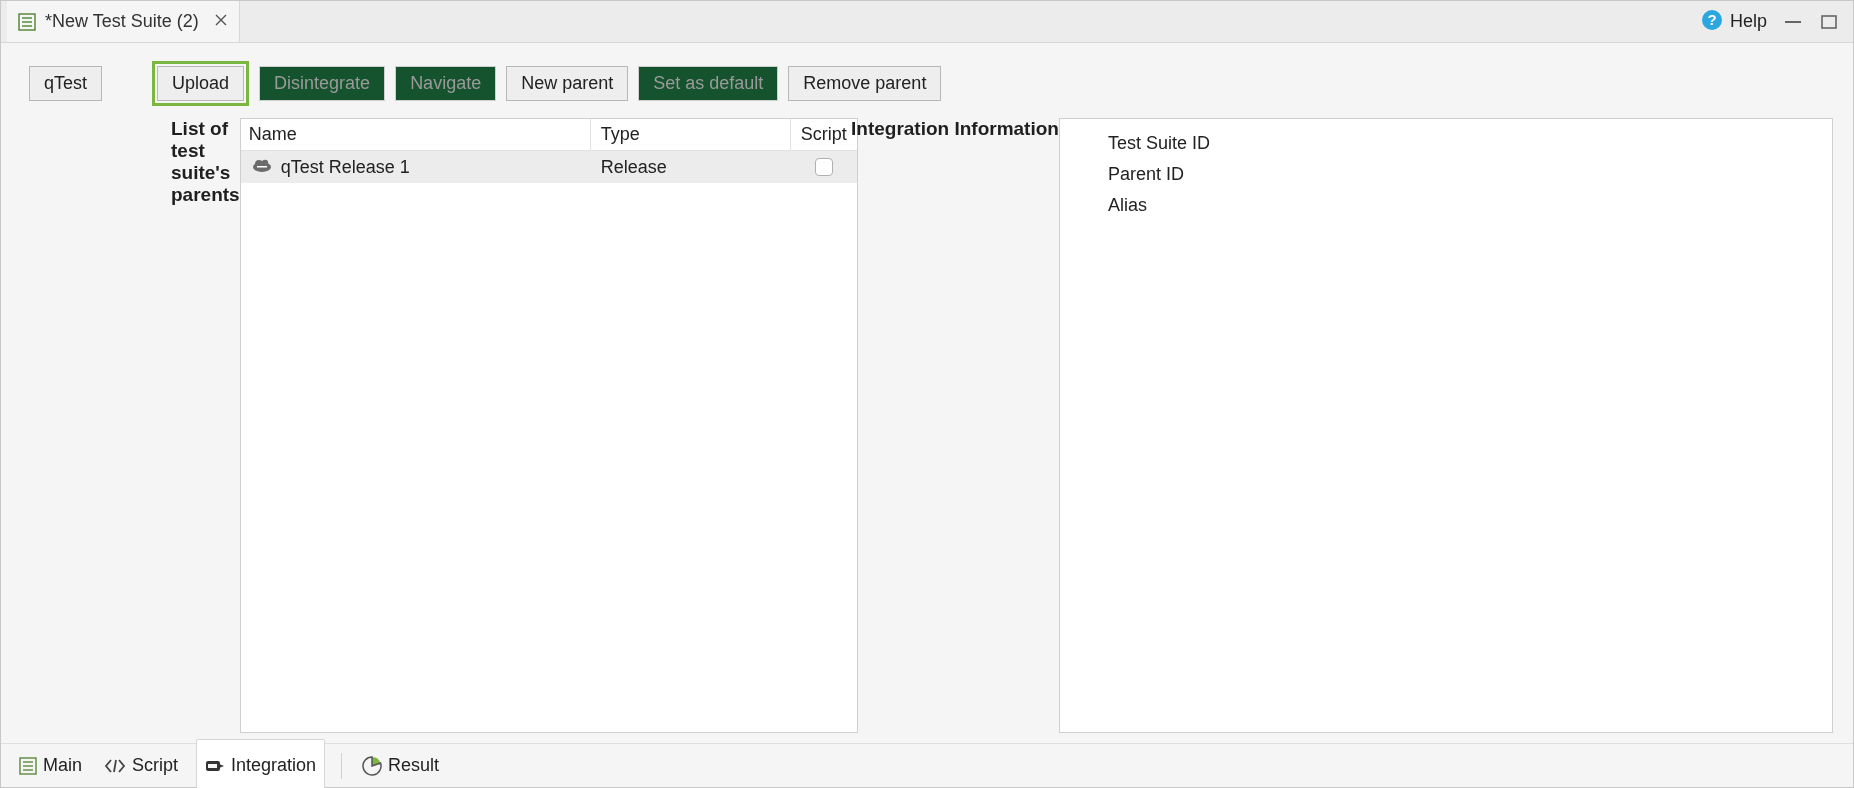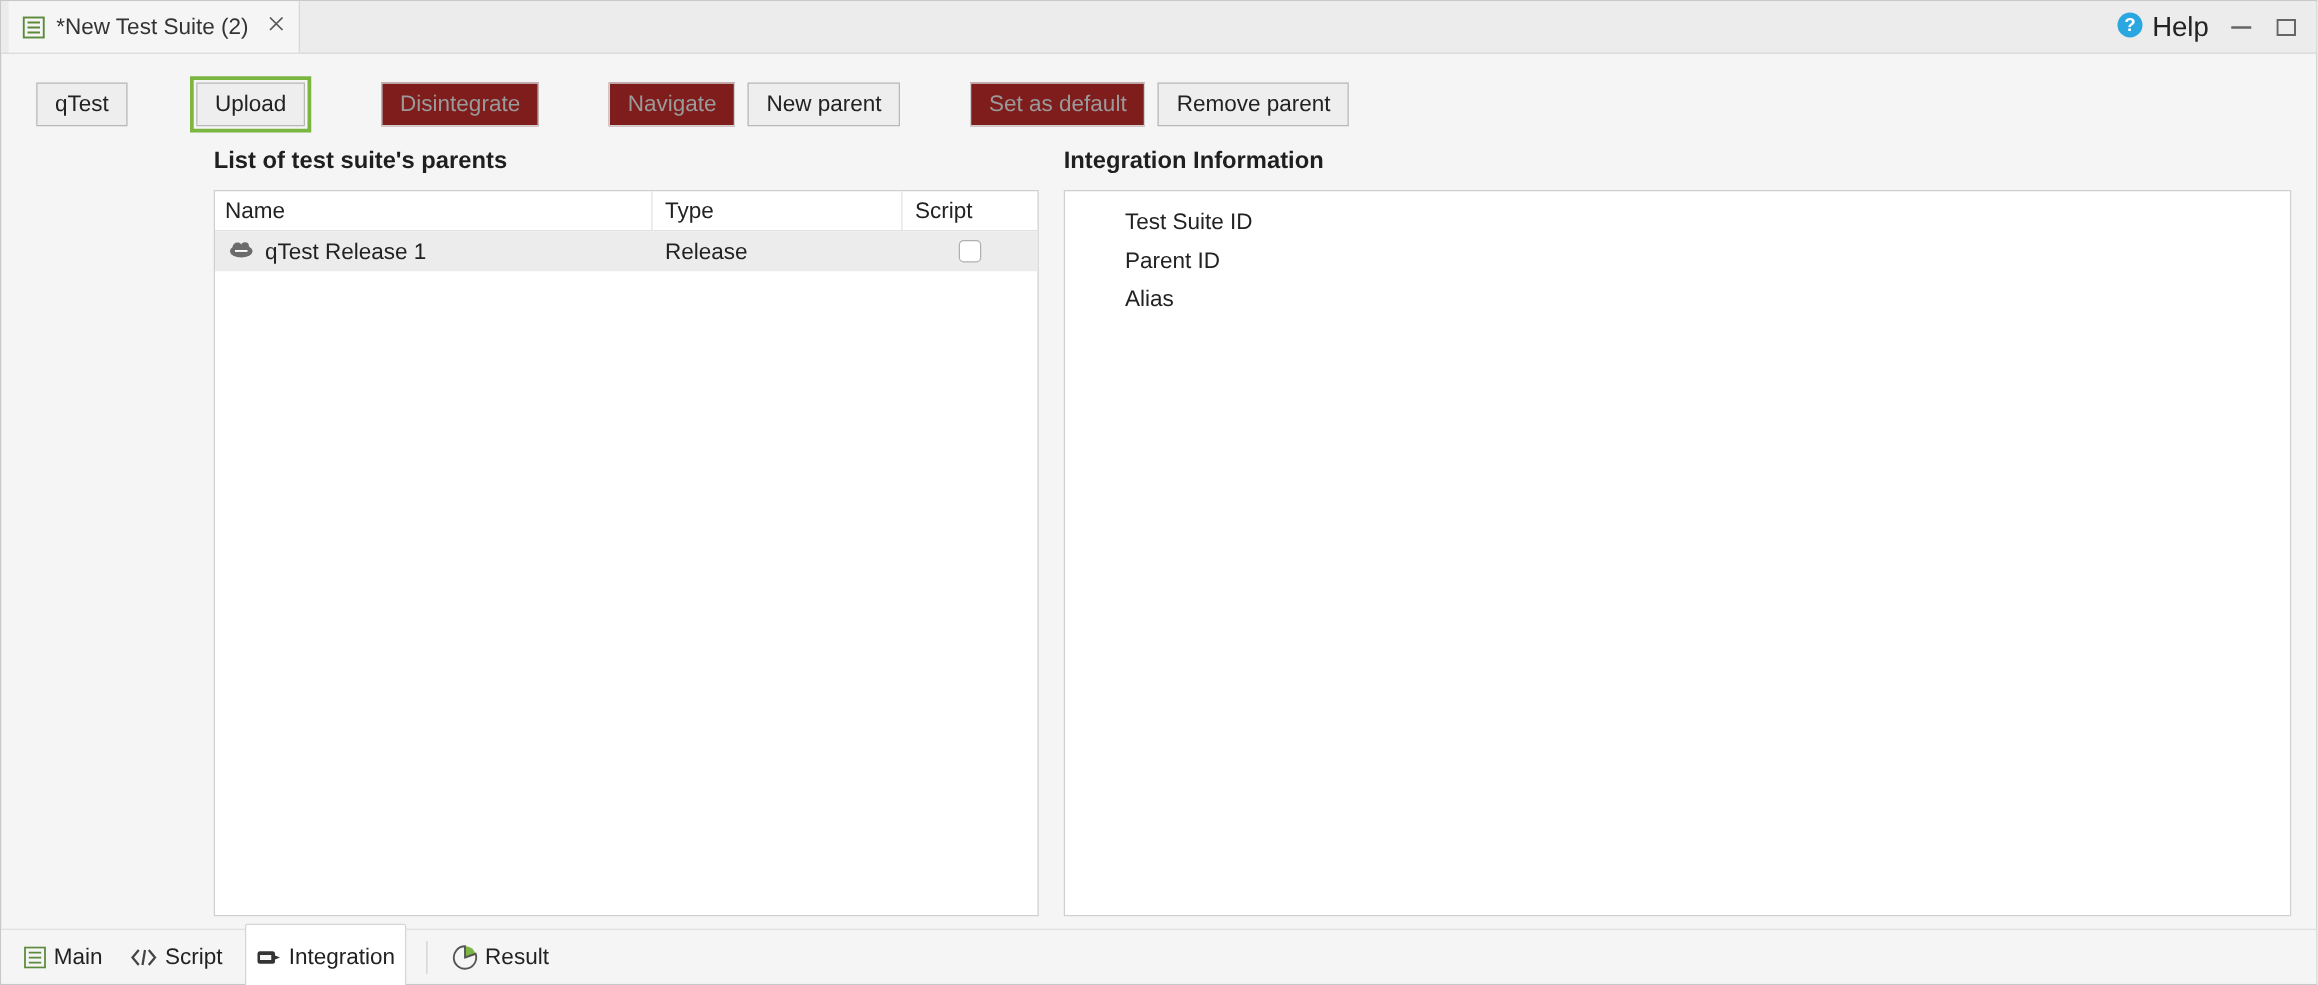--- a/index.html
+++ b/index.html
@@ -48,21 +48,21 @@
     font-size: 16px;
     cursor: pointer;
   }
   .title-spacer { flex: 1; }
   .help-area {
     display: flex;
     align-items: center;
     gap: 6px;
     padding-right: 8px;
   }
-  .help-text { font-size: 22px; color: #222; }
+  .help-text { font-size: 18px; color: #222; }
   .win-btn {
     width: 20px;
     height: 16px;
     margin-left: 10px;
     display: flex;
     align-items: center;
     justify-content: center;
     cursor: pointer;
   }
   .toolbar {
@@ -75,39 +75,38 @@
     background: #eeeeee;
     border: 1px solid #b8b8b8;
     padding: 6px 14px;
     font-size: 18px;
     color: #222;
     cursor: pointer;
   }
   .btn.disabled {
     color: #9a9a9a;
     border-color: #cfcfcf;
-    background: #7f1d1d;
+    background: #14532d;
     cursor: default;
-    margin-left: 46px;
   }
   .highlight-wrap {
     border: 3px solid #7bb641;
     padding: 2px;
     display: inline-flex;
     margin-left: 40px;
   }
   .content {
     display: flex;
     flex: 1;
     gap: 20px;
     padding: 4px 20px 10px 170px;
   }
   .panel {
     display: flex;
-    flex-direction: column;
+    flex-direction: row;
   }
   .panel-left {
     width: 660px;
   }
   .panel-right {
     flex: 1;
   }
   .panel-title {
     font-weight: 700;
     font-size: 19px;

